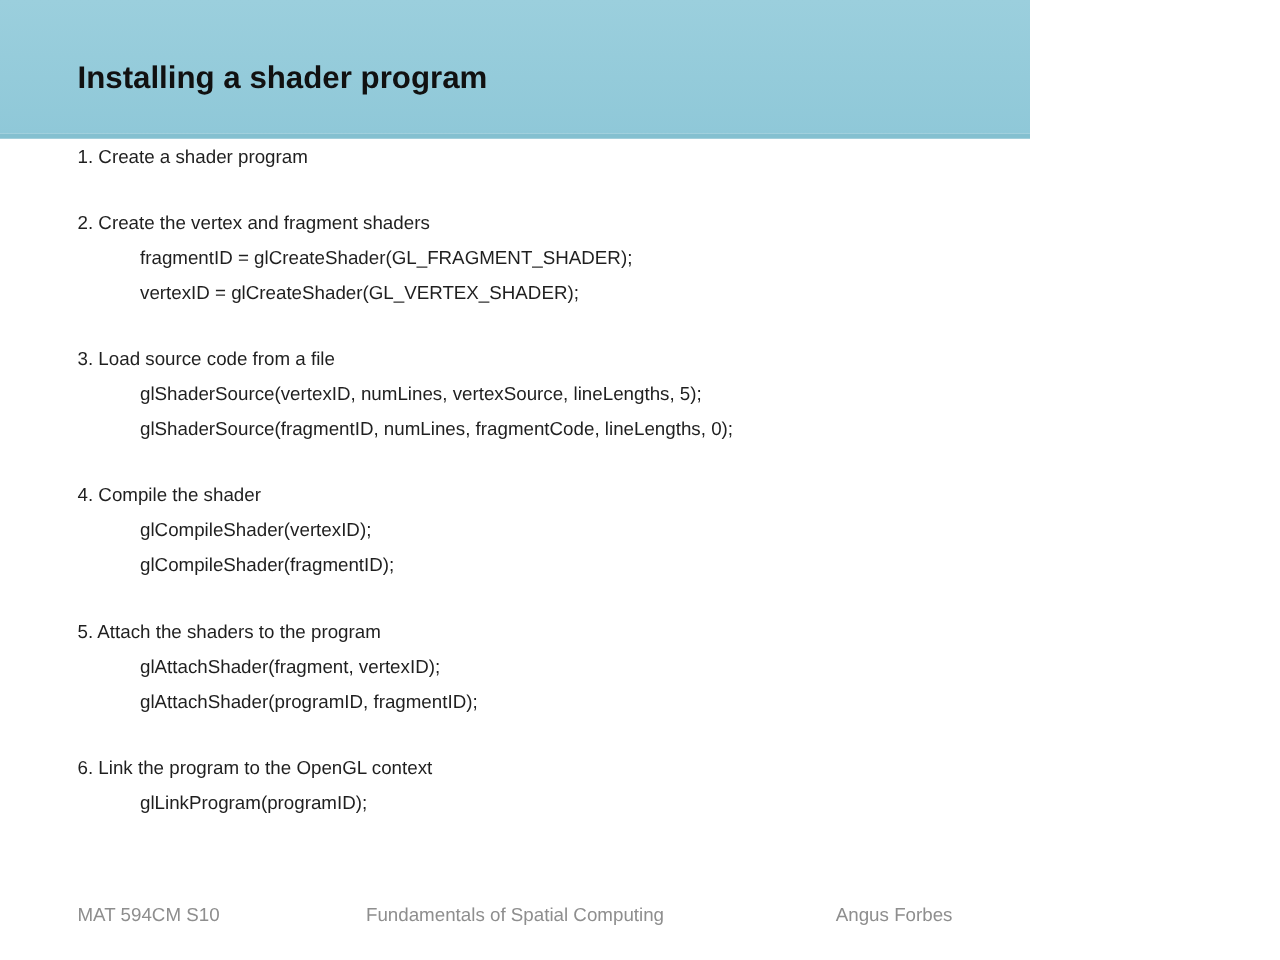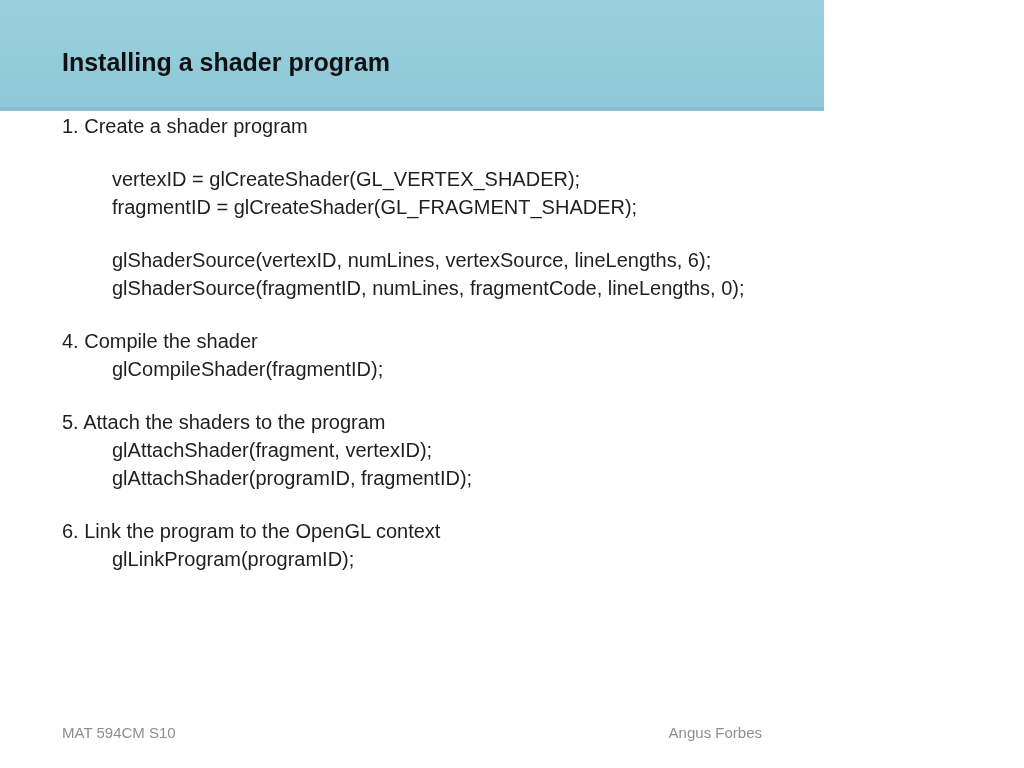--- a/index.html
+++ b/index.html
@@ -53,21 +53,21 @@
     right: 40px;
   }
   .step {
     margin: 0 0 25px 0;
   }
   .step:last-child {
     margin-bottom: 16px;
   }
   .step-heading,
   .code-line {
-    font-size: 20px;
+    font-size: 15px;
     line-height: 28px;
     white-space: nowrap;
     color: #1f1f1f;
   }
   .code-line {
     padding-left: 50px;
   }
   
   .slide-footer {
     position: absolute;
@@ -109,45 +109,49 @@
   </header>
   <div class="band-edge"></div>
 
   <main class="content">
 
     <section class="step">
       <div class="step-heading">1. Create a shader program</div>
     </section>
 
     <section class="step">
+      <div class="step-heading">2. Create the vertex and fragment shaders</div>
+      <div class="code-line">fragmentID = glCreateShader(GL_FRAGMENT_SHADER);</div>
       <div class="code-line">vertexID = glCreateShader(GL_VERTEX_SHADER);</div>
-      <div class="code-line">fragmentID = glCreateShader(GL_FRAGMENT_SHADER);</div>
     </section>
 
     <section class="step">
-      <div class="code-line">glShaderSource(vertexID, numLines, vertexSource, lineLengths, 6);</div>
+      <div class="step-heading">3. Load source code from a file</div>
+      <div class="code-line">glShaderSource(vertexID, numLines, vertexSource, lineLengths, 5);</div>
       <div class="code-line">glShaderSource(fragmentID, numLines, fragmentCode, lineLengths, 0);</div>
     </section>
 
     <section class="step">
       <div class="step-heading">4. Compile the shader</div>
+      <div class="code-line">glCompileShader(vertexID);</div>
       <div class="code-line">glCompileShader(fragmentID);</div>
     </section>
 
     <section class="step">
       <div class="step-heading">5. Attach the shaders to the program</div>
       <div class="code-line">glAttachShader(fragment, vertexID);</div>
       <div class="code-line">glAttachShader(programID, fragmentID);</div>
     </section>
 
     <section class="step">
       <div class="step-heading">6. Link the program to the OpenGL context</div>
       <div class="code-line">glLinkProgram(programID);</div>
     </section>
 
   </main>
 
   <footer class="slide-footer">
     <span class="footer-left">MAT 594CM S10</span>
+    <span class="footer-center">Fundamentals of Spatial Computing</span>
     <span class="footer-right">Angus Forbes</span>
   </footer>
 
 </div>
 
 </body></html>

